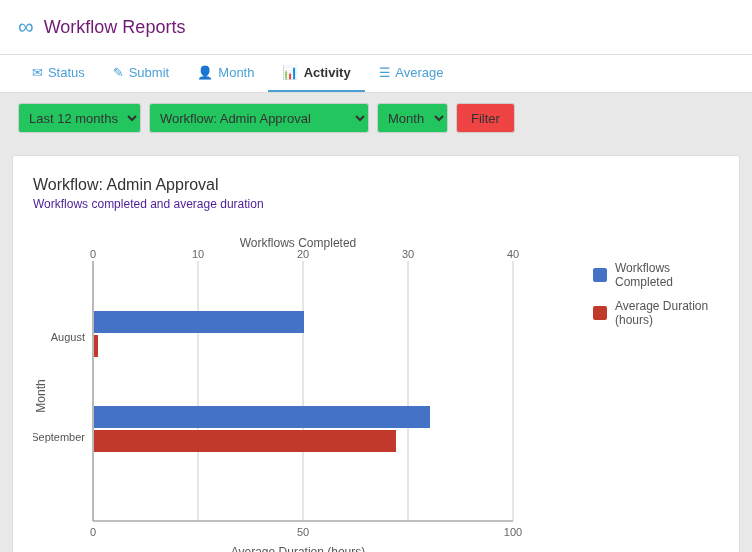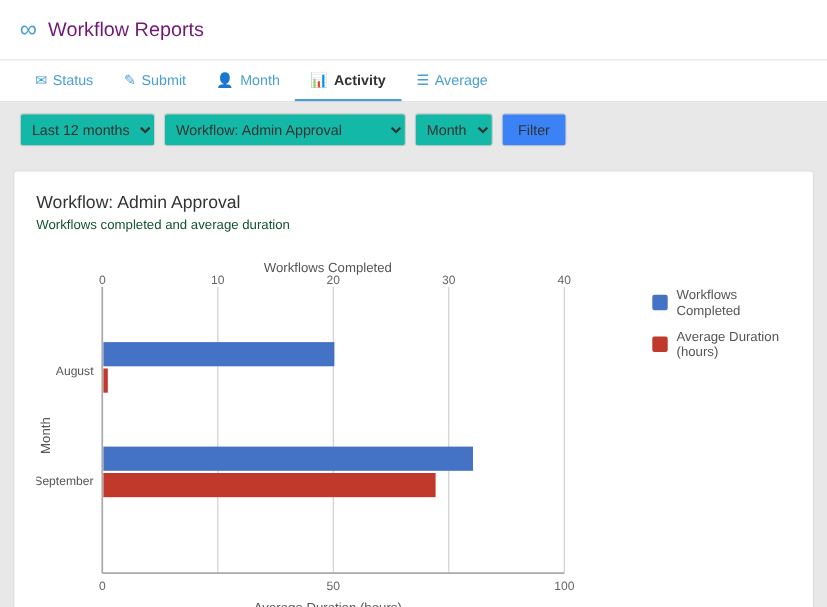--- a/index.html
+++ b/index.html
@@ -57,30 +57,30 @@
       background: #e8e8e8;
       padding: 10px 18px;
       display: flex;
       align-items: center;
       gap: 8px;
     }
     .toolbar select, .toolbar .select-box {
       height: 30px;
       border: 1px solid #ccc;
       border-radius: 3px;
-      background: #14b8a6;
+      background: #22c55e;
       color: #333;
       font-size: 13px;
       padding: 0 6px;
       cursor: pointer;
     }
     .filter-btn {
       height: 30px;
       padding: 0 14px;
-      background: #3b82f6;
+      background: #ef4444;
       border: 1px solid #ccc;
       border-radius: 3px;
       font-size: 13px;
       color: #333;
       cursor: pointer;
     }
     .content {
       margin: 12px;
       background: #fff;
       border: 1px solid #ddd;
@@ -88,21 +88,21 @@
       padding: 20px;
     }
     .chart-title {
       font-size: 16px;
       font-weight: 400;
       color: #333;
       margin-bottom: 3px;
     }
     .chart-subtitle {
       font-size: 12px;
-      color: #14532d;
+      color: #4c1d95;
       margin-bottom: 20px;
     }
     .chart-area {
       display: flex;
       gap: 20px;
     }
     .chart-main {
       flex: 1;
       position: relative;
     }

